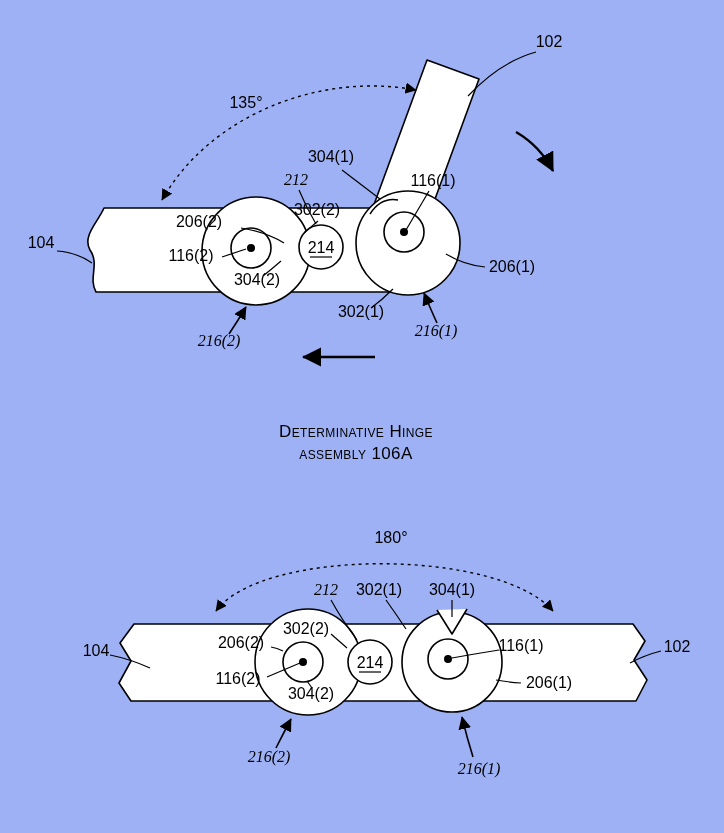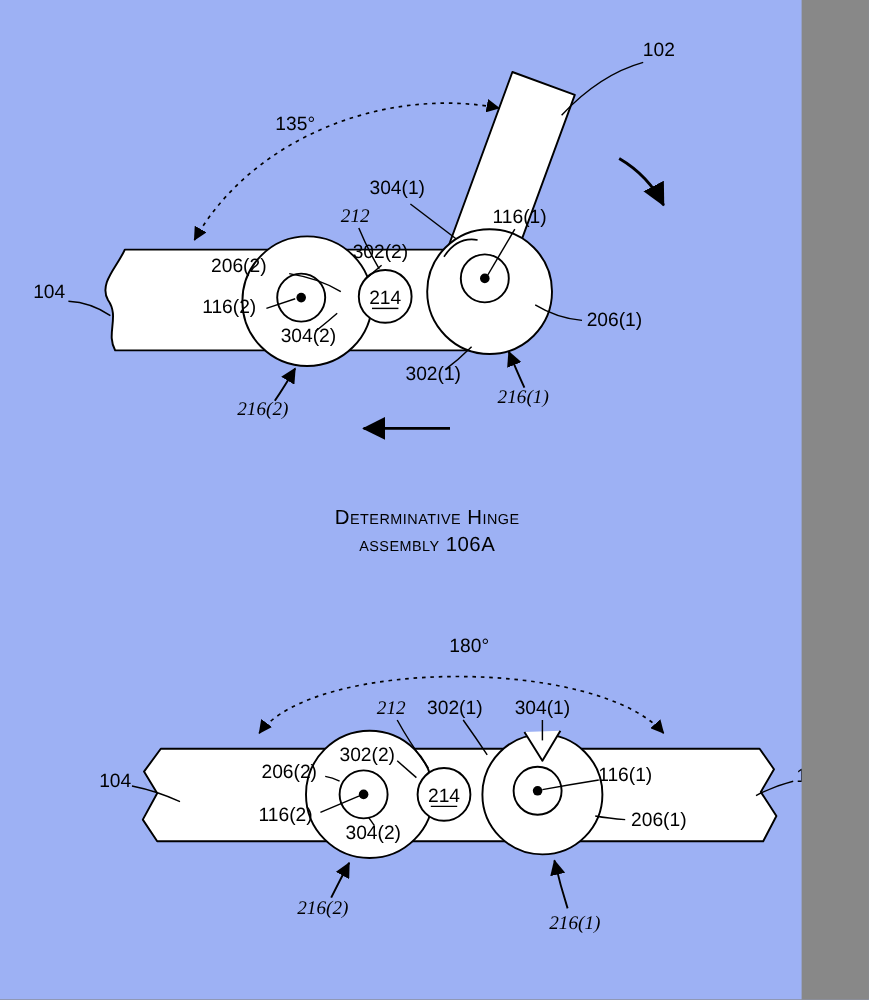--- a/index.html
+++ b/index.html
@@ -1,16 +1,16 @@
 <!DOCTYPE html>
 <html style="--ink: #000000; --paper: #ffffff;"><head>
 <meta charset="utf-8">
 <style>
   html,body{margin:0;padding:0;background:#888;}
-  .canvas{position:relative;width:668px;height:833px;overflow:hidden;background:#9db1f4;}
+  .canvas{position:relative;width:724px;height:833px;overflow:hidden;background:#9db1f4;}
   svg{display:block;}
   .lbl{font-family:"Liberation Sans",sans-serif;font-size:16px;fill:var(--ink,#000);text-anchor:middle;}
   .it{font-family:"Liberation Serif",serif;font-style:italic;font-size:16px;}
   .cap{font-family:"Liberation Sans",sans-serif;font-size:17px;font-variant:small-caps;letter-spacing:.4px;fill:var(--ink,#000);text-anchor:middle;}
   .outline{fill:var(--paper,#fff);stroke:var(--ink,#000);stroke-width:1.6;stroke-linejoin:round;}
   .detail{fill:none;stroke:var(--ink,#000);stroke-width:1.4;}
   .leader{fill:none;stroke:var(--ink,#000);stroke-width:1.2;}
   .ptr{fill:none;stroke:var(--ink,#000);stroke-width:1.6;}
   .big-arrow{fill:none;stroke:var(--ink,#000);stroke-width:2.4;}
   .dotted{fill:none;stroke:var(--ink,#000);stroke-width:1.4;stroke-dasharray:3 4;}

